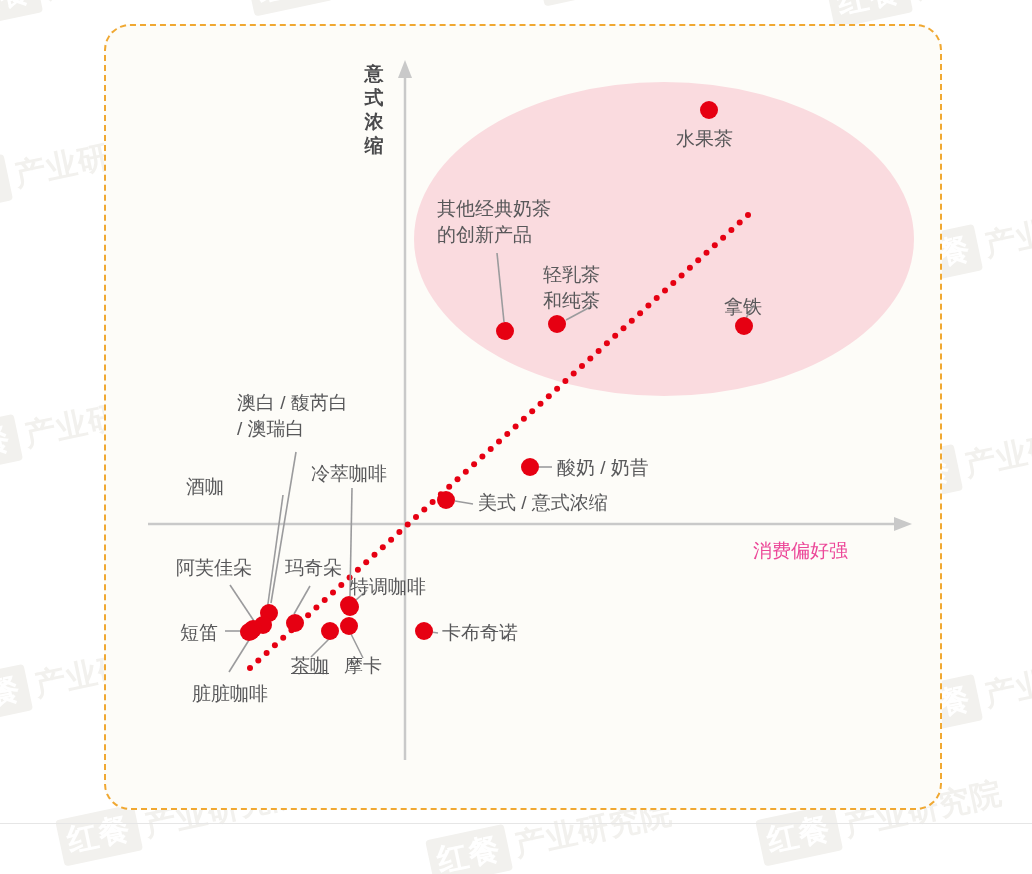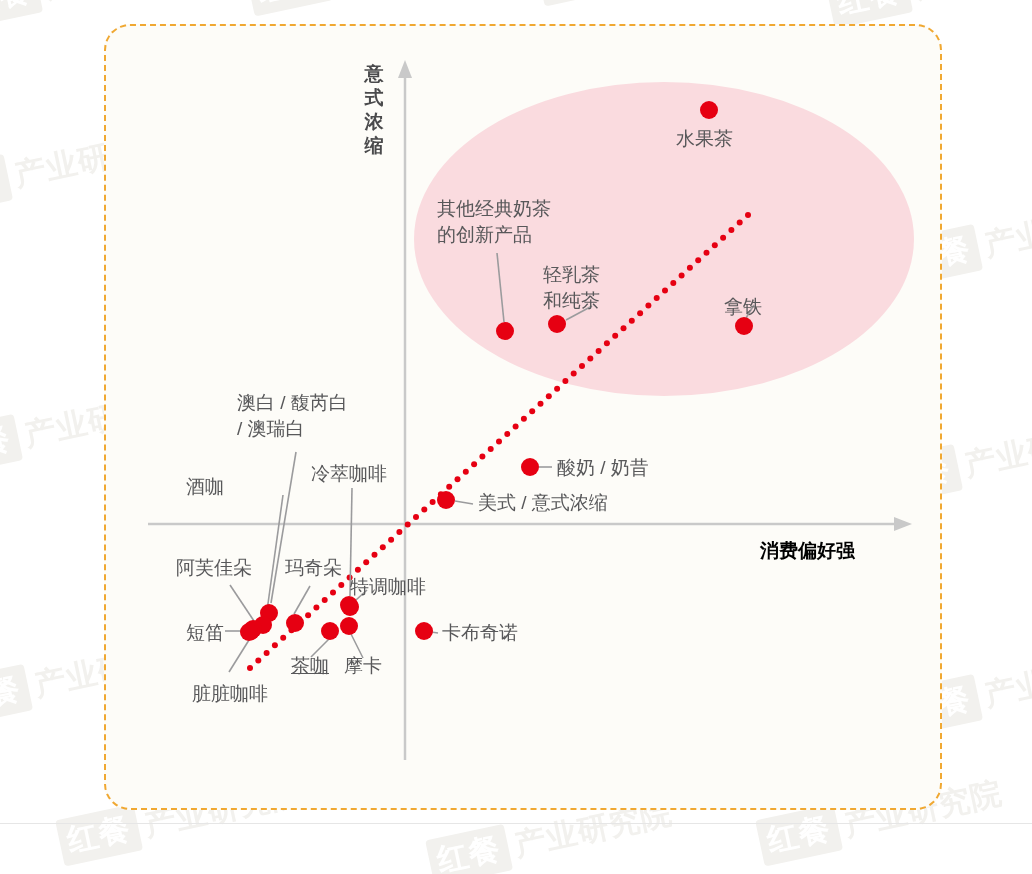--- a/index.html
+++ b/index.html
@@ -77,23 +77,22 @@
   
   .lbl {
     position: absolute;
     color: #58585a;
     font-size: 19px;
     line-height: 26px;
     white-space: pre;
     z-index: 5;
   }
   .lbl.axis {
-    color: #000000;
-    font-weight: 700;
-    margin-left: 7px;
+    color: #ec4899;
+    font-weight: 400;
   }
   .lbl.ylab {
     width: 24px;
     text-align: center;
     line-height: 24px;
     white-space: normal;
     font-weight: 700;
     font-size: 19px;
     color: #4a4a4c;
   }
@@ -320,21 +319,21 @@
 和纯茶</div>
       <div class="lbl" style="left: 724px; top: 294px; text-align: left;">拿铁</div>
       <div class="lbl" style="left: 557px; top: 455px; text-align: center;">酸奶 / 奶昔</div>
       <div class="lbl" style="left: 478px; top: 490px; text-align: center;">美式 / 意式浓缩</div>
       <div class="lbl" style="left: 237px; top: 390px; text-align: left;">澳白 / 馥芮白
 / 澳瑞白</div>
       <div class="lbl" style="left: 311px; top: 461px; text-align: left;">冷萃咖啡</div>
       <div class="lbl" style="left: 186px; top: 474px; text-align: left;">酒咖</div>
       <div class="lbl" style="left: 176px; top: 555px; text-align: left;">阿芙佳朵</div>
       <div class="lbl" style="left: 285px; top: 555px; text-align: left;">玛奇朵</div>
-      <div class="lbl" style="left: 186px; top: 620px; text-align: right;">短笛</div>
+      <div class="lbl" style="left: 180px; top: 620px; text-align: right;">短笛</div>
       <div class="lbl" style="left: 192px; top: 681px; text-align: left;">脏脏咖啡</div>
       <div class="lbl" style="left: 350px; top: 574px; text-align: left;">特调咖啡</div>
       <div class="lbl" style="left: 291px; top: 653px; text-align: center; text-decoration: underline;">茶咖</div>
       <div class="lbl" style="left: 344px; top: 653px; text-align: left;">摩卡</div>
       <div class="lbl" style="left: 442px; top: 620px; text-align: right;">卡布奇诺</div>
     </div>
 
   <div class="lbl ylab" style="left:362px; top:62px;">意式浓缩</div>
   <div class="lbl axis" style="left:753px; top:538px;">消费偏好强</div>
 

